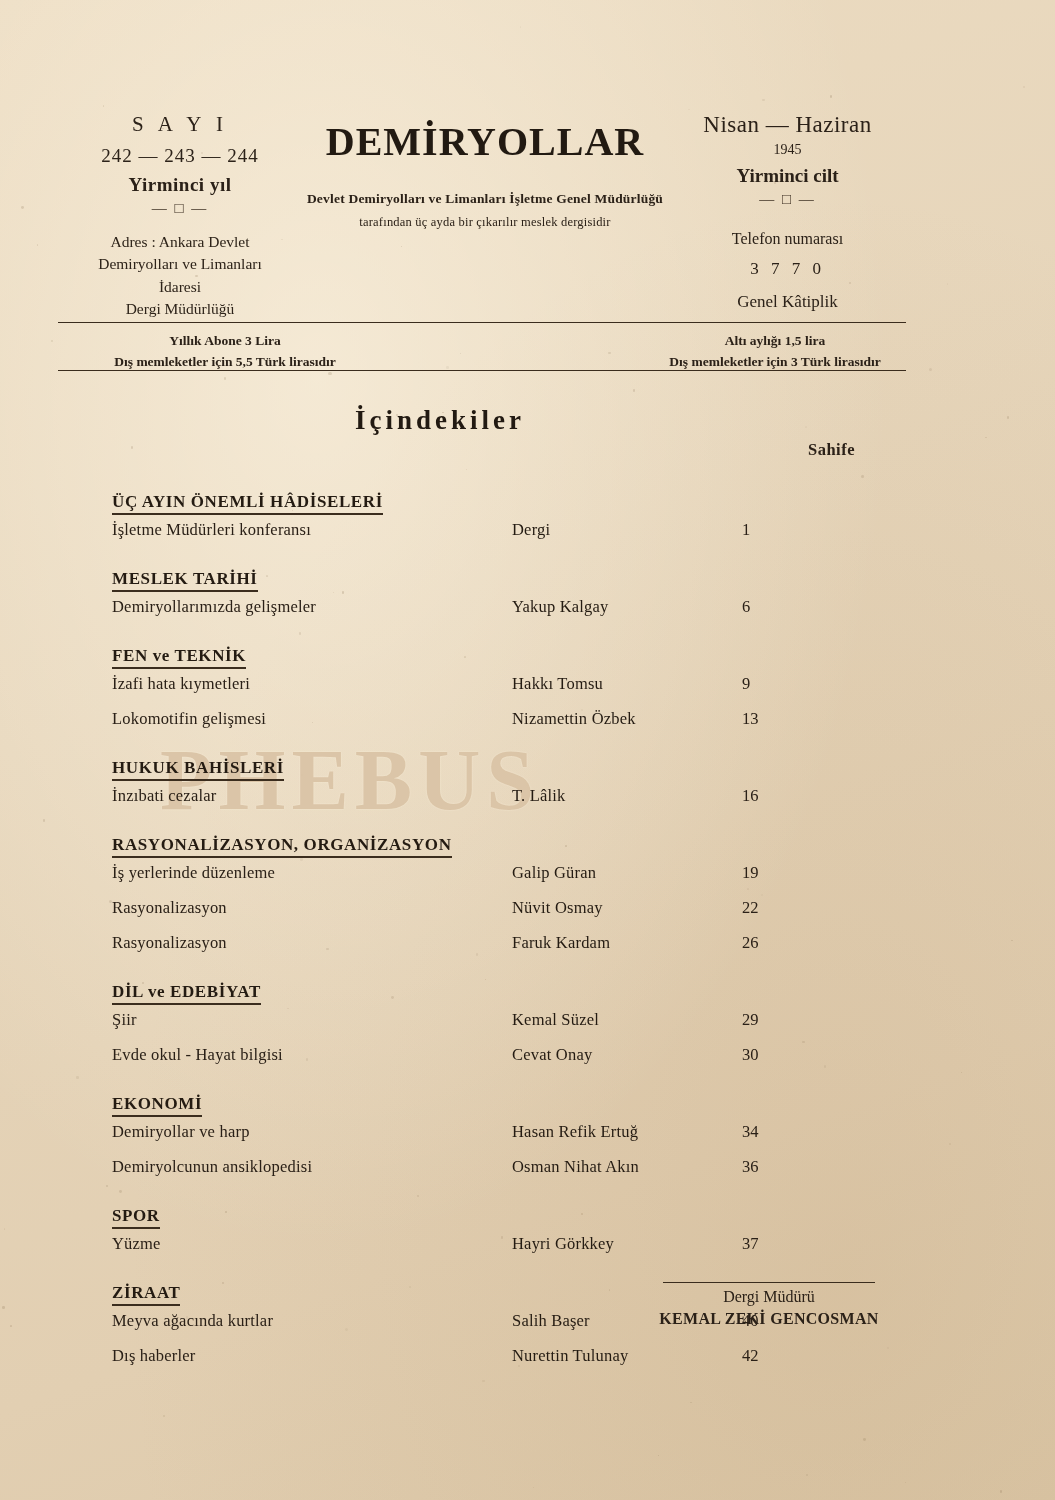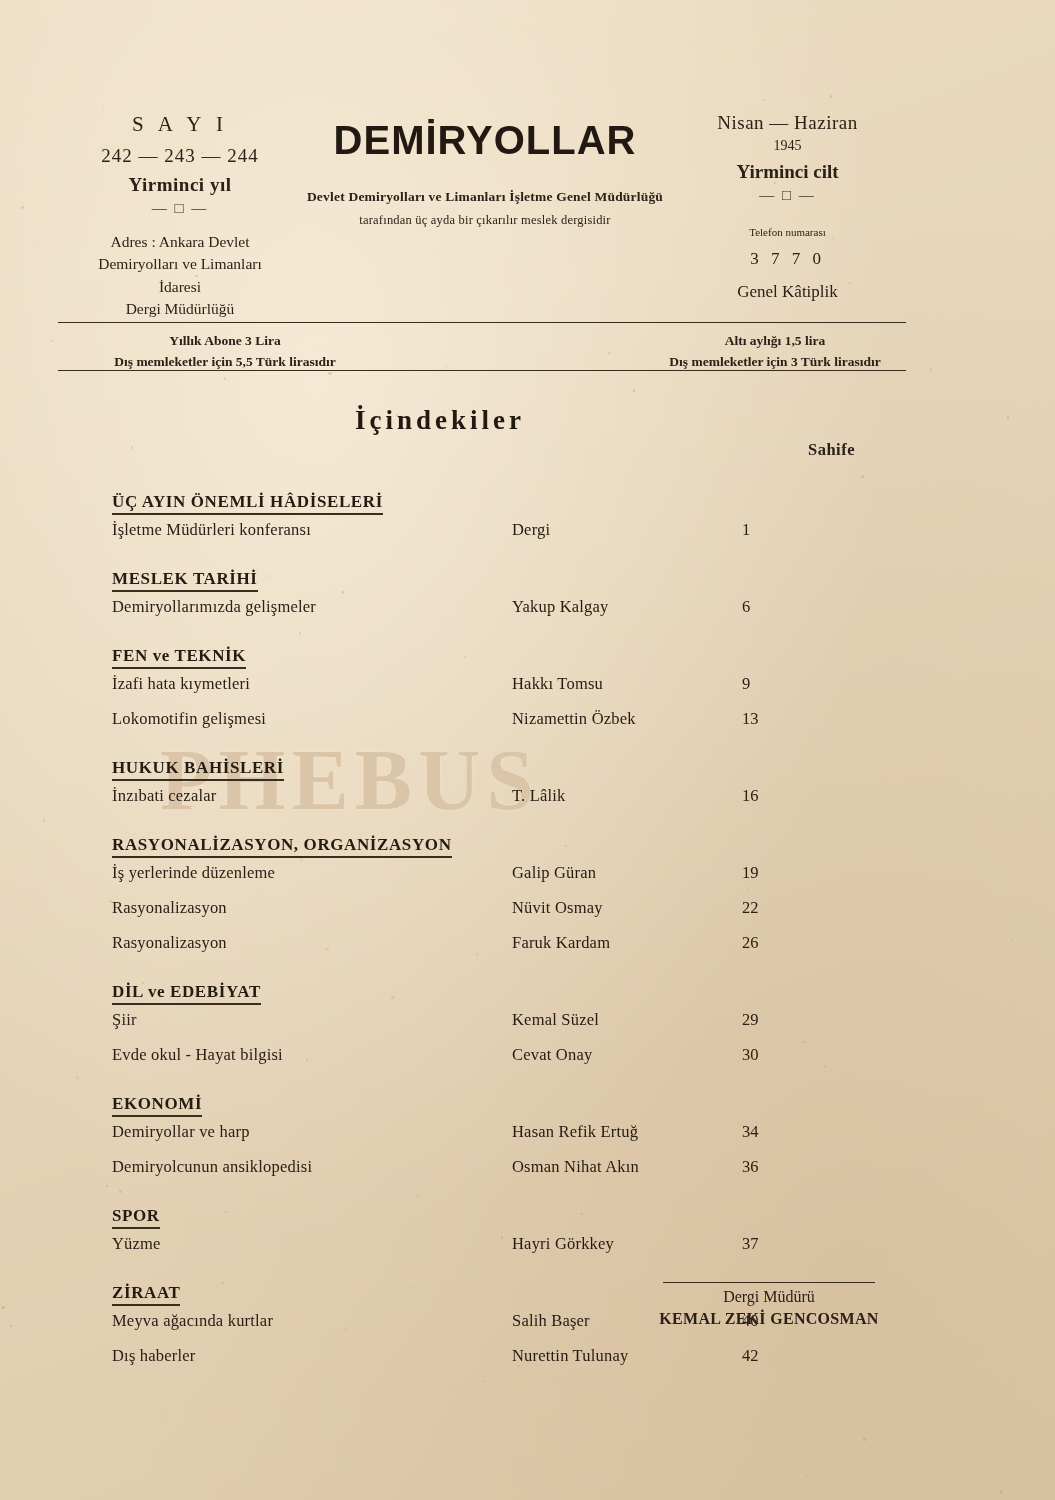--- a/index.html
+++ b/index.html
@@ -78,21 +78,21 @@
     margin-top: 14px;
     color: #2d2319;
   }
 
   .mh-center {
     flex: 1;
     text-align: center;
     padding-top: 6px;
   }
   .logo1, .logo2 {
-    font-family: Liberation Sans, sans-serif;
+    font-family: Liberation Serif, serif;
     font-weight: bold;
     color: #221a12;
     letter-spacing: 1px;
   }
   .logo1 { font-size: 40px; }
   .logo2 { font-size: 39px; margin-top: 14px; }
   .mh-sub1 {
     font-size: 13.5px;
     font-weight: bold;
     margin-top: 26px;
@@ -102,34 +102,34 @@
     font-size: 12.5px;
     margin-top: 8px;
     letter-spacing: 0.2px;
   }
 
   .mh-right {
     width: 235px;
     text-align: center;
   }
   .mh-date {
-    font-size: 19px;
+    font-size: 23px;
     letter-spacing: 0.5px;
   }
   .mh-dateyear {
     font-size: 14px;
     margin-top: 4px;
   }
   .mh-cilt {
     font-size: 19px;
     font-weight: bold;
     margin-top: 7px;
   }
   .mh-tel {
-    font-size: 11px;
+    font-size: 16px;
     margin-top: 22px;
   }
   .mh-telno {
     font-size: 17px;
     letter-spacing: 4px;
     margin-top: 11px;
   }
   .mh-gk {
     font-size: 17px;
     margin-top: 13px;

